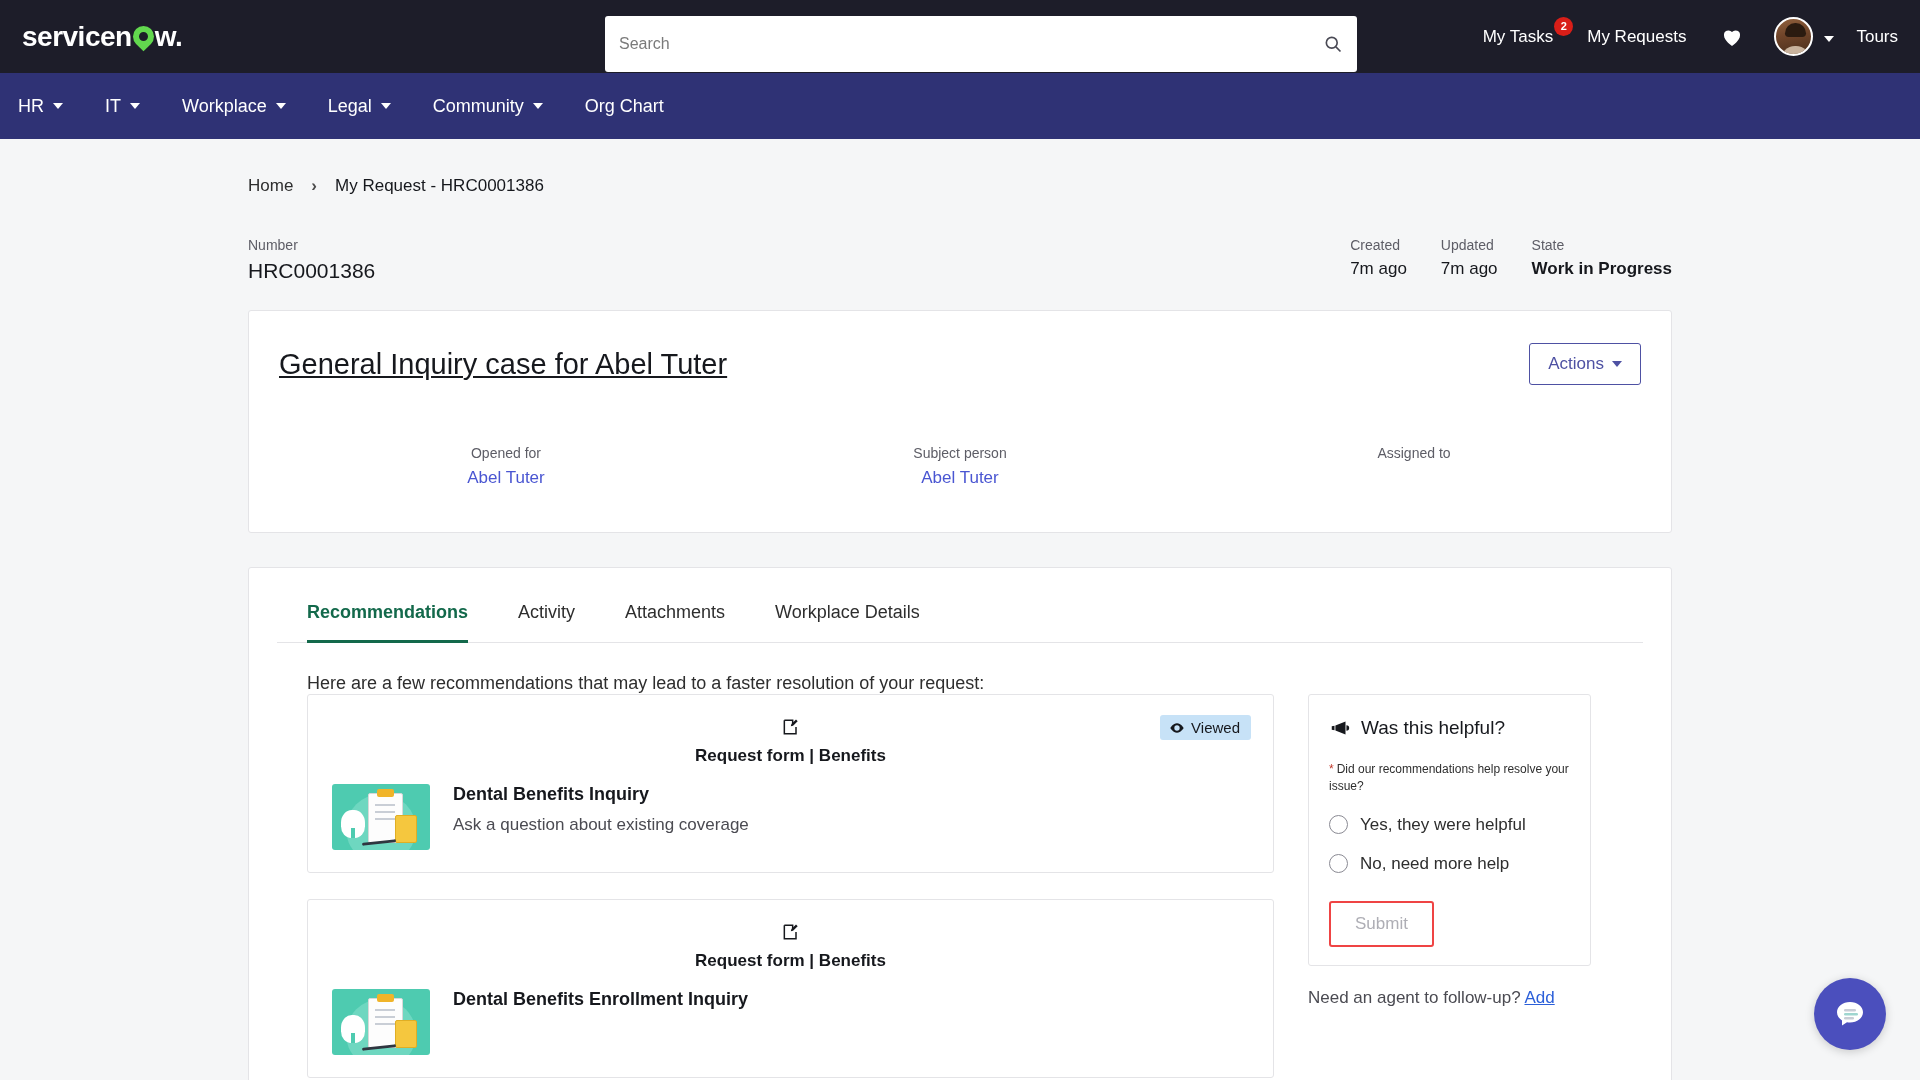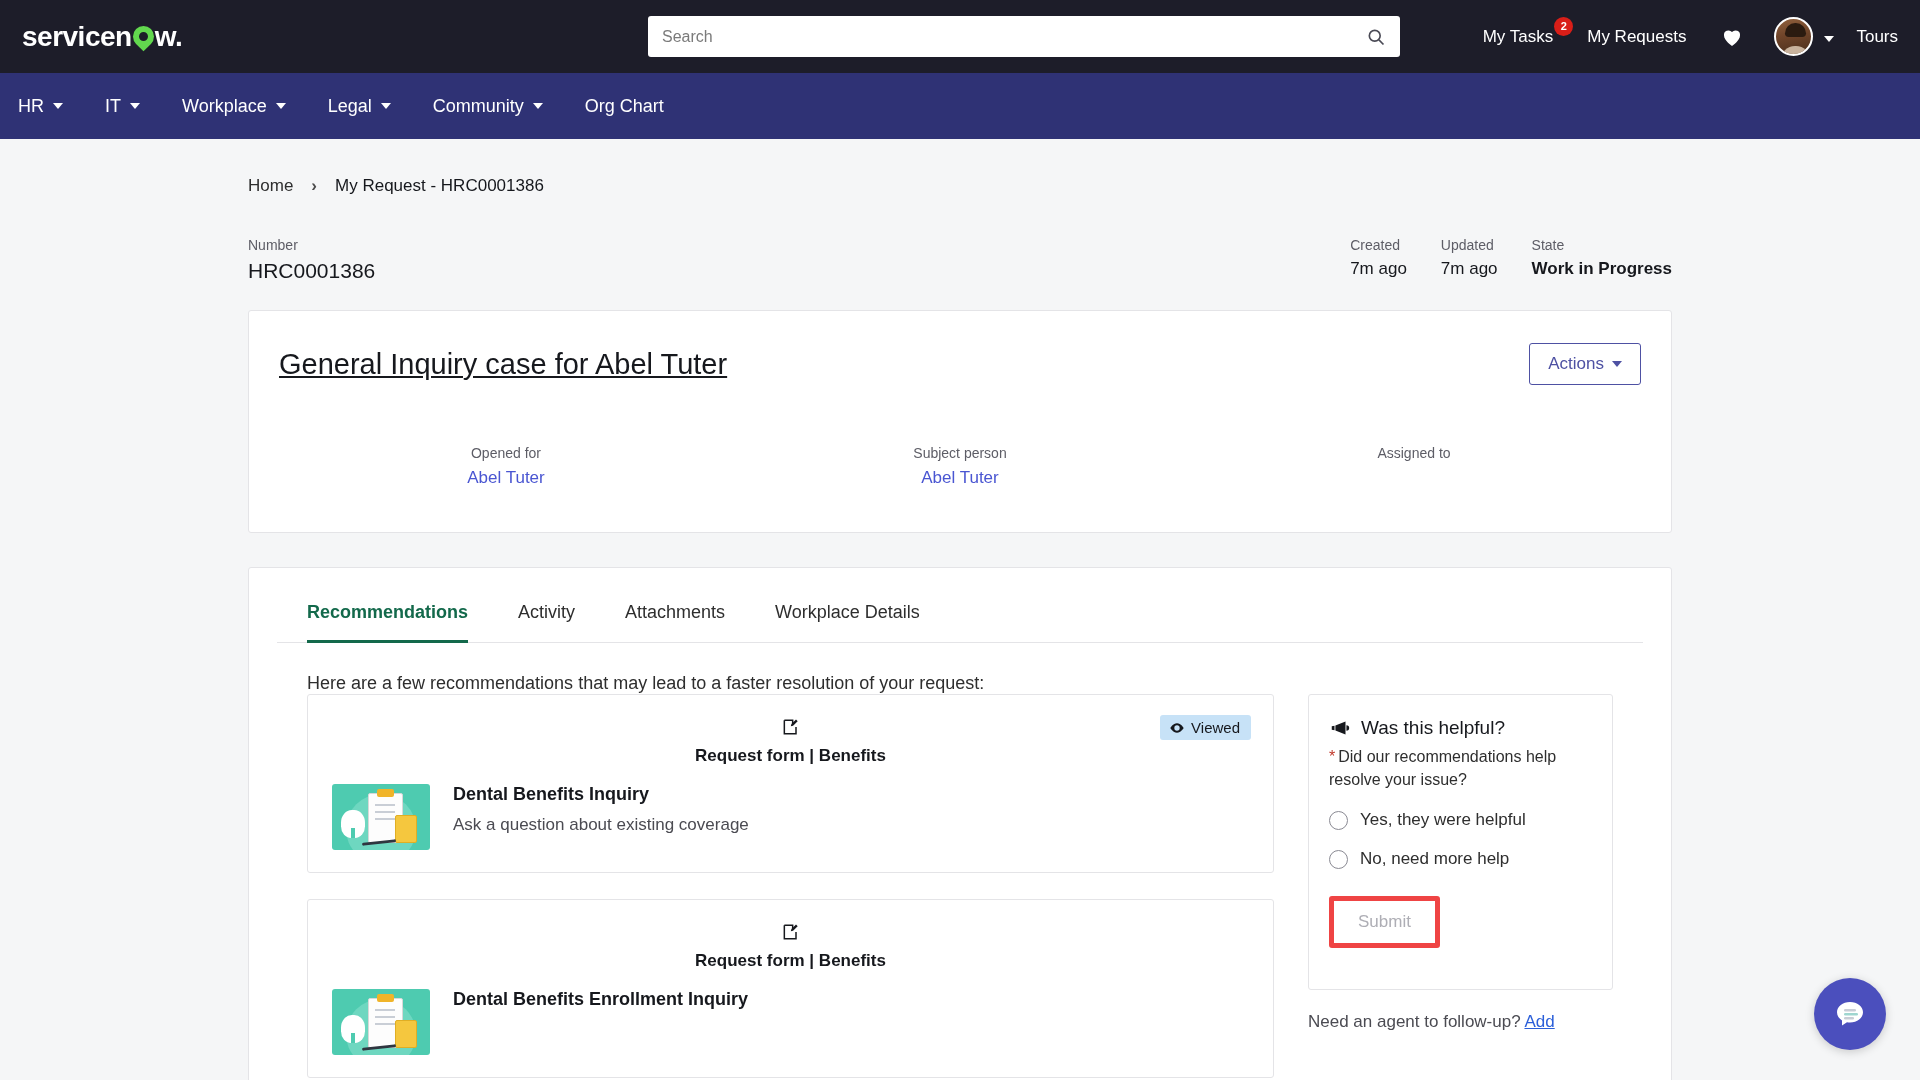--- a/index.html
+++ b/index.html
@@ -25,22 +25,22 @@
     transform: rotate(-45deg); position: relative; top: 1px;
     margin: 0 1px;
   }
   .logo-o::after {
     content: ""; position: absolute; left: 6px; top: 6px;
     width: 9px; height: 9px; border-radius: 50%; background: #1d1d29;
   }
   .logo-dot { color: #ffffff; font-size: 28px; font-weight: 700; }
 
   .search-wrap {
-    position: absolute; left: 648px; top: 16px;
-    width: 752px; height: 41px;
+    position: absolute; left: 605px; top: 16px;
+    width: 752px; height: 56px;
   }
   .search-box {
     width: 100%; height: 100%; background: #ffffff; border-radius: 3px;
     display: flex; align-items: center; padding: 0 14px;
   }
   .search-input {
     flex: 1; border: none; outline: none; font-size: 16px;
     color: #2e2e2e; font-family: "Liberation Sans", sans-serif;
     background: transparent;
   }
@@ -202,40 +202,40 @@
   .rec-name { font-size: 18px; font-weight: 700; color: #16181d; }
   .rec-desc { font-size: 17px; color: #4b4b52; margin-top: 10px; }
   .viewed-badge {
     position: absolute; right: 22px; top: 20px;
     background: #c7e2f7; color: #16181d; font-size: 15px;
     border-radius: 3px; padding: 4px 11px 4px 9px;
     display: flex; align-items: center; gap: 6px;
   }
 
   .helpful-panel {
-    width: 305px; border: 1px solid #e4e4e7; border-radius: 3px;
-    padding: 22px 20px 41px 20px; height: fit-content; background: #fff;
+    width: 283px; border: 1px solid #e4e4e7; border-radius: 3px;
+    padding: 22px 20px 18px 20px; height: fit-content; background: #fff;
   }
   .helpful-title {
     display: flex; align-items: center; gap: 10px;
     font-size: 19px; color: #16181d;
   }
-  .helpful-q { font-size: 16px; color: #2e2e2e; margin-top: 6px; line-height: 1.45; }
+  .helpful-q { font-size: 12px; color: #2e2e2e; margin-top: 22px; line-height: 1.45; }
   .req-star { color: #c0392b; margin-right: 3px; }
   .radio-row {
     display: flex; align-items: center; gap: 12px; margin-top: 19px;
     cursor: pointer;
   }
   .radio {
     width: 19px; height: 19px; border-radius: 50%;
     border: 1.5px solid #8a8a93; background: #fff; flex-shrink: 0;
   }
   .radio-label { font-size: 17px; color: #2e2e2e; }
   .submit-btn {
-    margin-top: 27px; border: 5px solid #ef4444; border-radius: 3px;
+    margin-top: 27px; border: 2px solid #ef4444; border-radius: 3px;
     background: #ffffff; color: #aeaeb5; font-size: 17px;
     padding: 11px 24px; cursor: default;
     font-family: "Liberation Sans", sans-serif;
   }
   .followup {
     margin-top: 22px; font-size: 17px; color: #4b4b52; width: 305px;
   }
   .followup a { color: #2b5fd9; text-decoration: underline; cursor: pointer; }
 
   .chat-fab {

